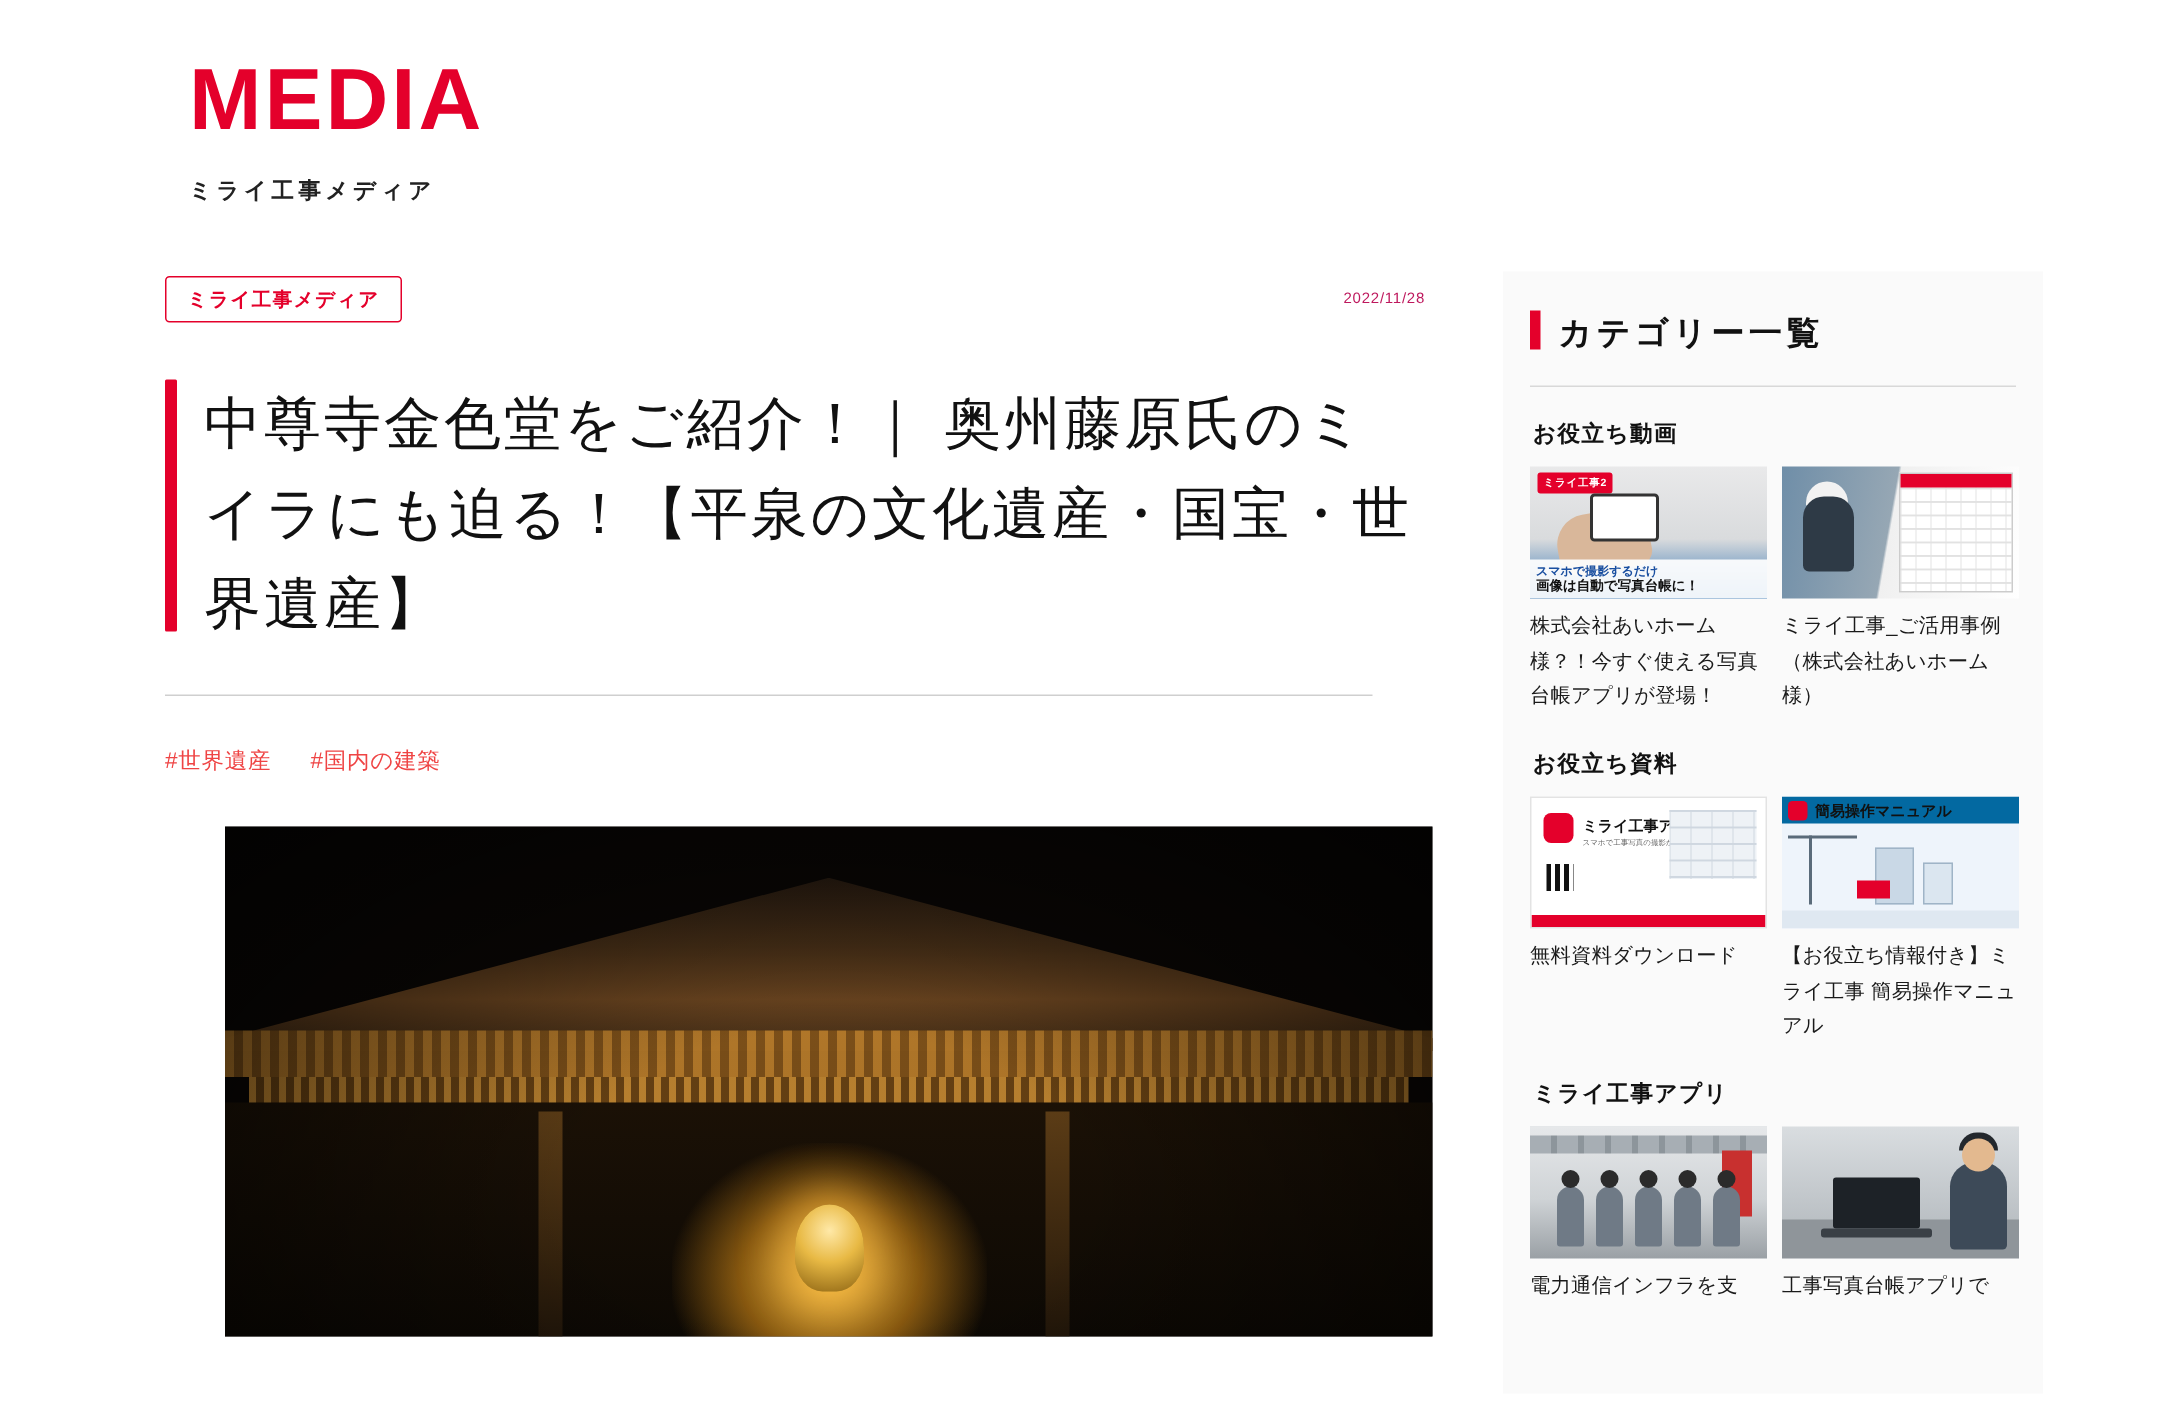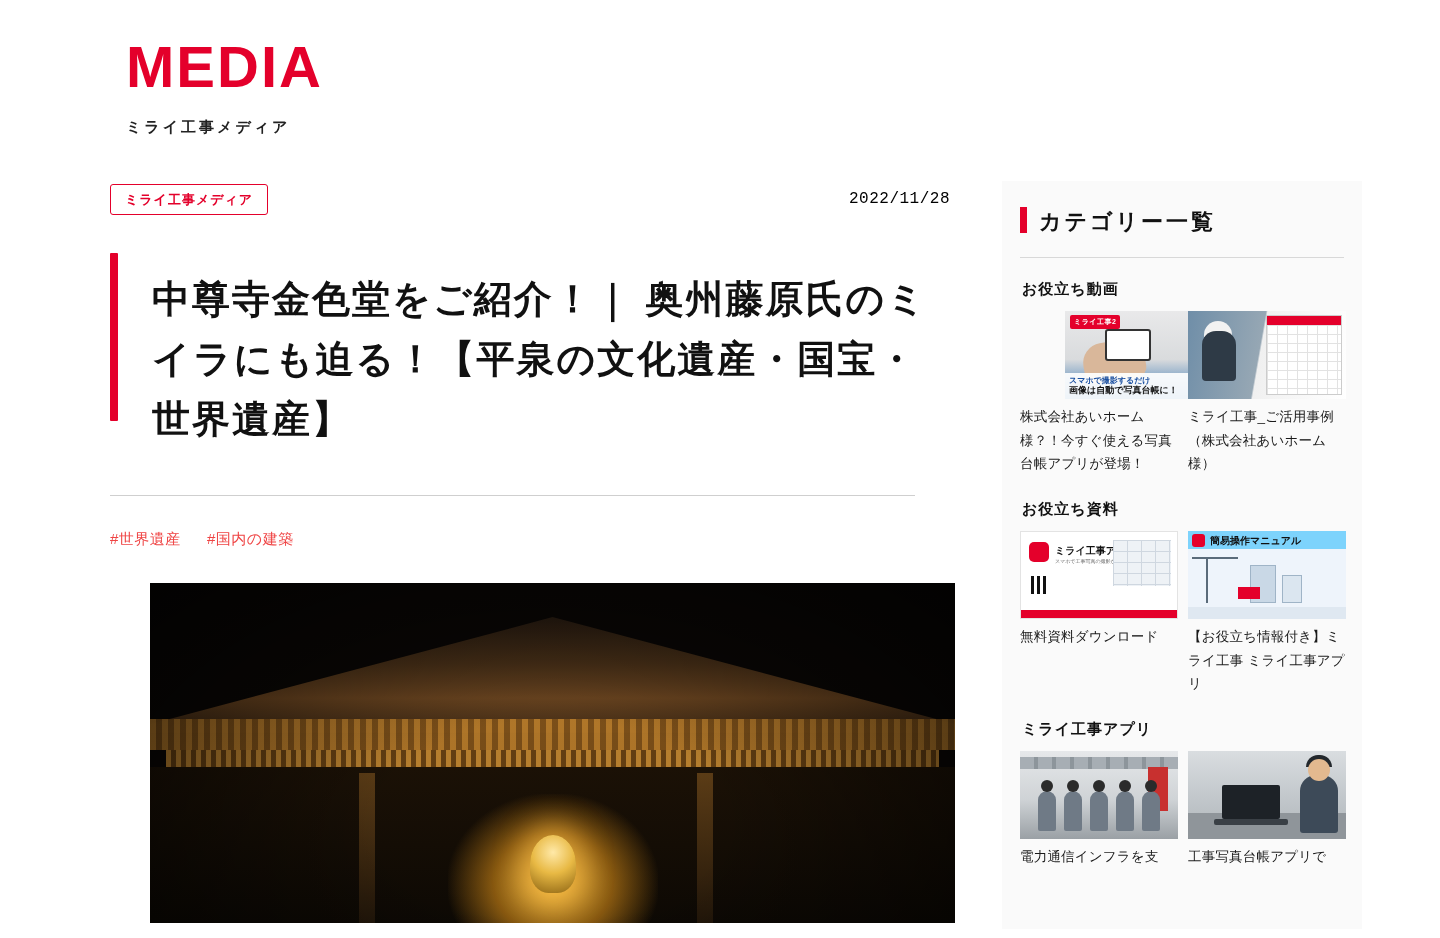--- a/index.html
+++ b/index.html
@@ -71,45 +71,44 @@
     color: #e4002b;
     font-size: 13px;
     font-weight: 700;
     letter-spacing: 1px;
     padding: 8px 14px;
     border-radius: 3px;
     background: #fff;
     line-height: 1;
   }
   .post-date {
-    font-size: 16px;
-    color: #000000;
+    font-size: 10px;
+    color: #be185d;
     letter-spacing: 0.5px;
-    font-family: Liberation Mono, monospace;
   }
 
   
   .title-row {
     display: flex;
     margin-top: 36px;
   }
   .title-bar {
     width: 8px;
     background: #e4002b;
     margin-right: 18px;
     flex: 0 0 8px;
     border-radius: 1px;
     height: 168px;
   }
   h1.post-title {
-    margin: 16px;
+    margin: 0;
     font-size: 38px;
     line-height: 1.58;
     letter-spacing: 2px;
-    font-weight: 700;
+    font-weight: 400;
     color: #111;
   }
   .divider {
     margin-top: 30px;
     border-top: 1px solid #cfcfcf;
     width: 805px;
   }
 
   
   .tags {
@@ -238,21 +237,21 @@
   }
   .card-caption {
     margin-top: 6px;
     font-size: 13.5px;
     line-height: 1.75;
     color: #1a1a1a;
     letter-spacing: 0.2px;
   }
 
   
-  .th-video1 { background: linear-gradient(180deg,#e9e9ea 0%, #d9dbdd 55%, #2b6fb0 100%); margin-left: 45px; }
+  .th-video1 { background: linear-gradient(180deg,#e9e9ea 0%, #d9dbdd 55%, #2b6fb0 100%); }
   .th-video1 .badge {
     position: absolute; left: 5px; top: 4px;
     background: #e4002b; color: #fff; font-size: 7px; font-weight: 700;
     padding: 2px 4px; border-radius: 2px; letter-spacing: .5px;
   }
   .th-video1 .phone {
     position: absolute; left: 40px; top: 18px; width: 46px; height: 32px;
     background: #fff; border: 2px solid #333; border-radius: 3px;
   }
   .th-video1 .hand {
@@ -319,21 +318,21 @@
     background:
       repeating-linear-gradient(90deg,#111 0 3px,#fff 3px 6px),
       #fff;
   }
   .th-doc1 .redbar {
     position: absolute; left: 0; bottom: 0; width: 100%; height: 8px; background: #e4002b;
   }
 
   .th-doc2 { background: #eef4fb; }
   .th-doc2 .topbar {
-    position: absolute; left: 0; top: 0; width: 100%; height: 18px; background: #7dd3fc;
+    position: absolute; left: 0; top: 0; width: 100%; height: 18px; background: #0369a1;
   }
   .th-doc2 .topbar i {
     position: absolute; left: 22px; top: 3px; font-style: normal;
     font-size: 10px; font-weight: 800; color: #111;
   }
   .th-doc2 .icon-sq {
     position: absolute; left: 4px; top: 3px; width: 13px; height: 13px;
     background: #e4002b; border-radius: 3px;
   }
   .th-doc2 .crane {
@@ -505,21 +504,21 @@
             <span class="topbar">
               <span class="icon-sq"></span>
               <i>簡易操作マニュアル</i>
             </span>
             <span class="crane"></span>
             <span class="bldg"></span>
             <span class="bldg2"></span>
             <span class="redblk"></span>
             <span class="ground"></span>
           </div>
-          <div class="card-caption">【お役立ち情報付き】ミライ工事 ミライ工事アプリ</div>
+          <div class="card-caption">【お役立ち情報付き】ミライ工事 簡易操作マニュアル</div>
         </div>
 
       </div>
 
       <div class="side-section-title">ミライ工事アプリ</div>
       <div class="card-grid">
 
         <div class="card">
           <div class="thumb th-col1">
             <span class="room"></span>

